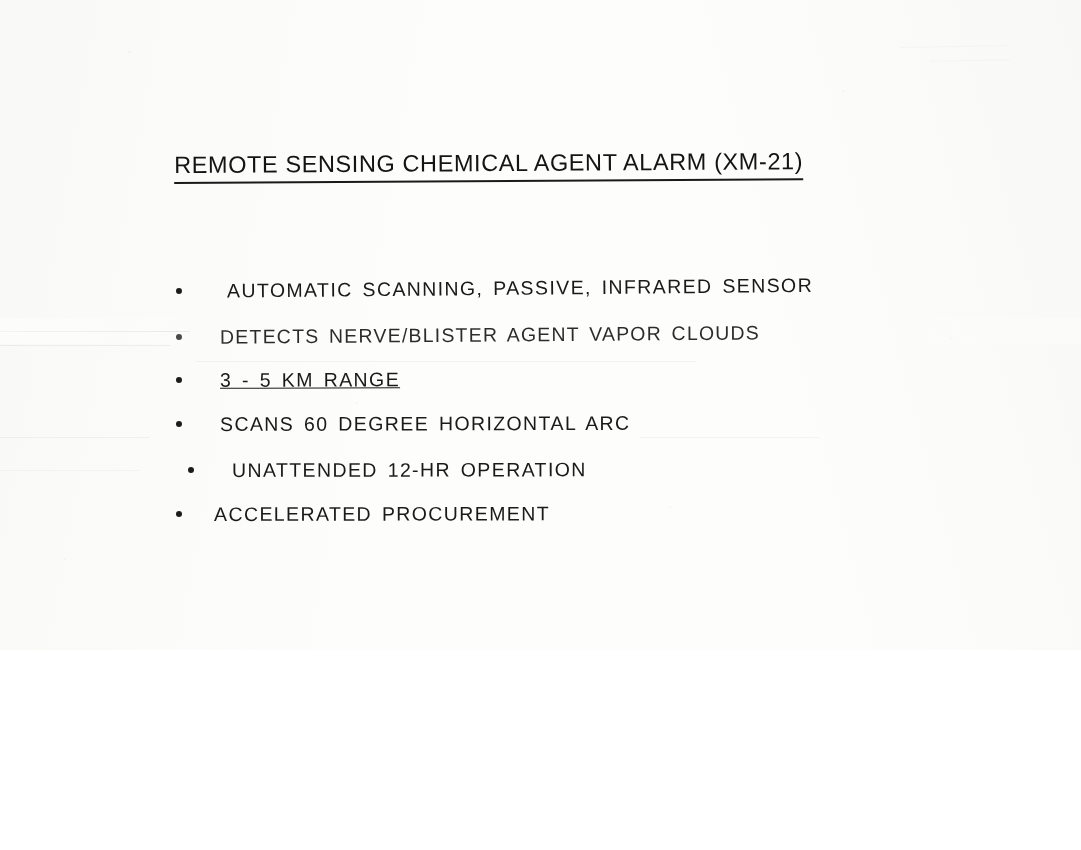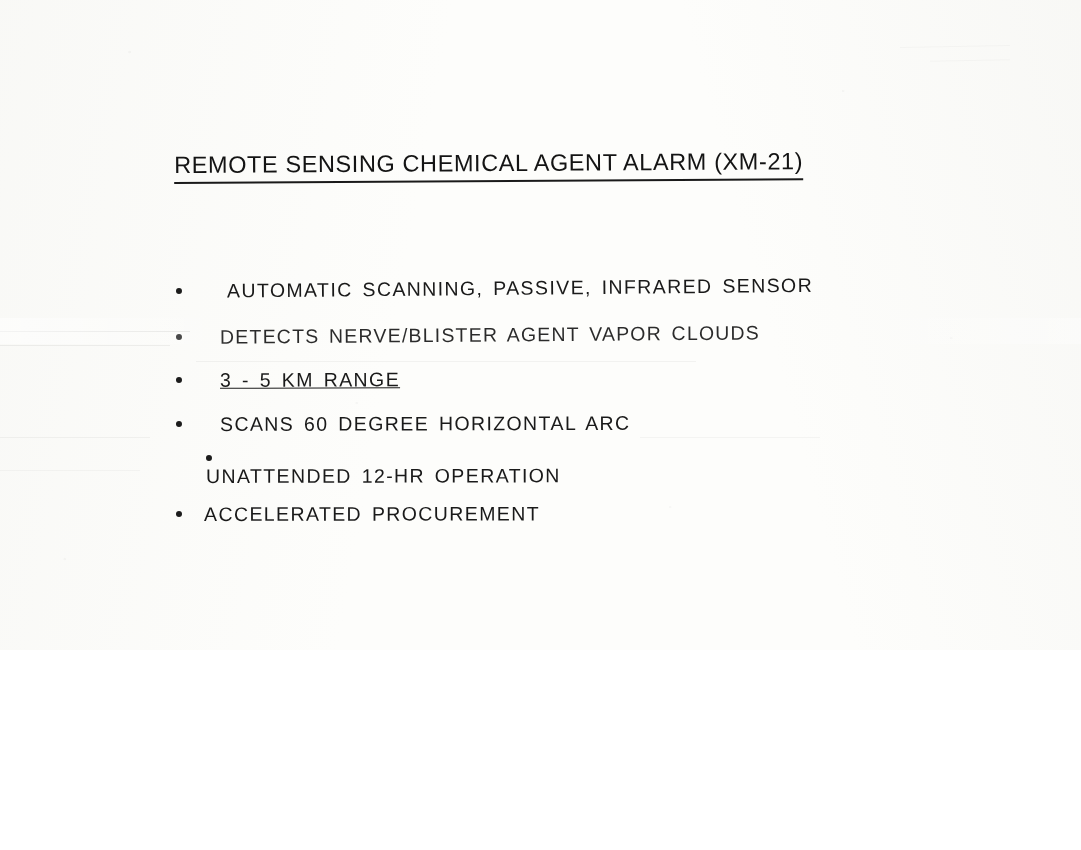--- a/index.html
+++ b/index.html
@@ -123,25 +123,25 @@
 
   .r1 { left: 176px; top: 326px; transform: rotate(-0.45deg); transform-origin: left center; opacity: .92; }
   .r1 .bullet-text { margin-left: 38px; letter-spacing: 1.2px; }
 
   .r2 { left: 176px; top: 369px; transform: rotate(-0.2deg); transform-origin: left center; }
   .r2 .bullet-text { margin-left: 38px; text-decoration: underline; }
 
   .r3 { left: 176px; top: 413px; transform: rotate(-0.15deg); transform-origin: left center; }
   .r3 .bullet-text { margin-left: 38px; }
 
-  .r4 { left: 168px; top: 459px; transform: rotate(-0.1deg); transform-origin: left center; flex-direction: column; }
+  .r4 { left: 188px; top: 459px; transform: rotate(-0.1deg); transform-origin: left center; }
   .r4 .bullet-text { margin-left: 38px; }
 
   .r5 { left: 176px; top: 503px; transform: rotate(-0.1deg); transform-origin: left center; }
-  .r5 .bullet-text { margin-left: 22px; }
+  .r5 .bullet-text { margin-left: 32px; }
 
   
   .fade-band {
     position: absolute;
     left: 0;
     top: 318px;
     width: 1081px;
     height: 26px;
     background: linear-gradient(90deg, rgba(255,255,255,0.55) 0%, rgba(255,255,255,0.0) 22%, rgba(255,255,255,0.0) 78%, rgba(255,255,255,0.35) 100%);
     pointer-events: none;

